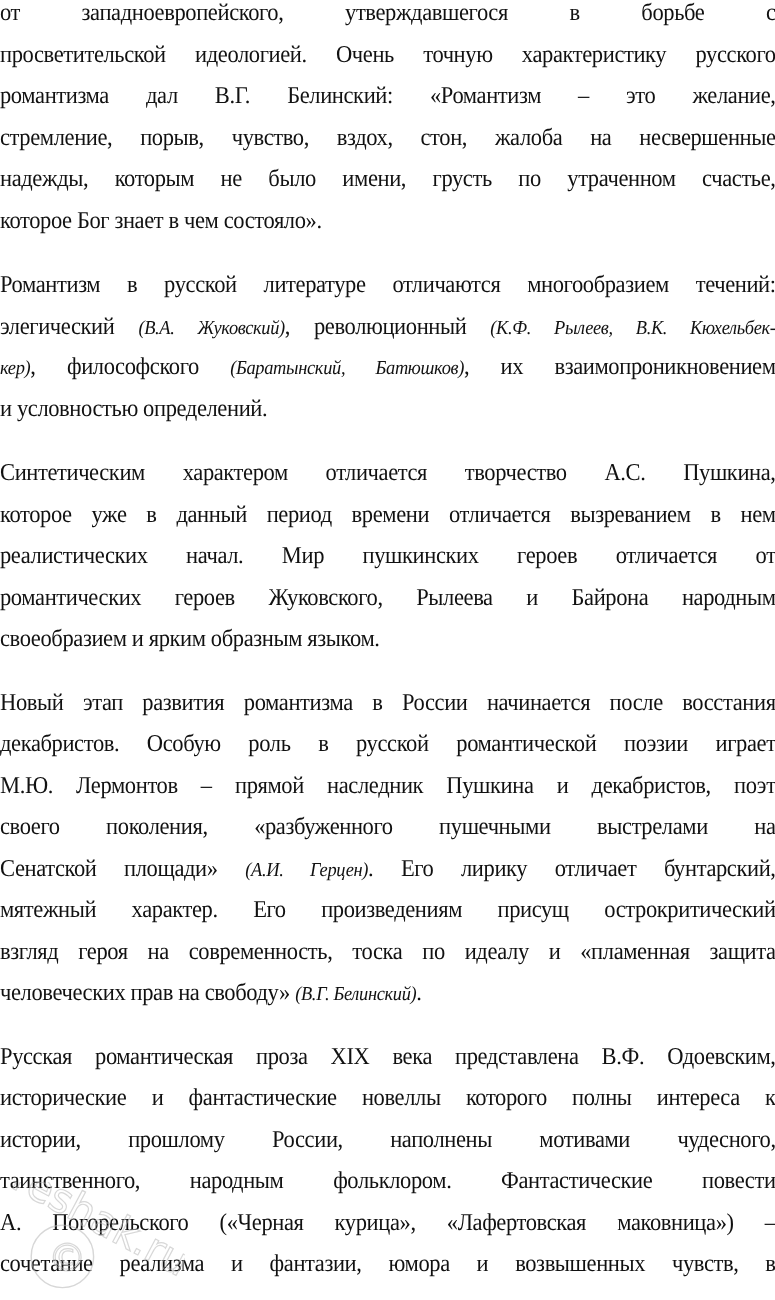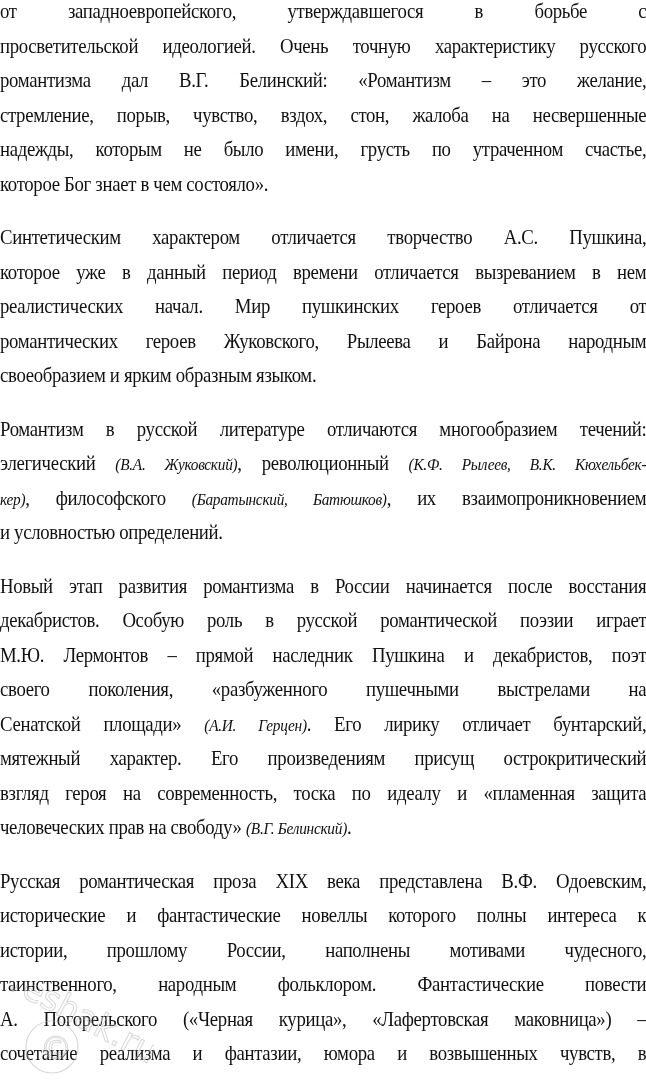--- a/index.html
+++ b/index.html
@@ -29,31 +29,31 @@
 <div class="page" id="page">
     <div class="para">
       <div class="line"><span>от западноевропейского, утверждавшегося в борьбе с</span></div>
       <div class="line"><span>просветительской идеологией. Очень точную характеристику русского</span></div>
       <div class="line"><span>романтизма дал В.Г. Белинский: «Романтизм – это желание,</span></div>
       <div class="line"><span>стремление, порыв, чувство, вздох, стон, жалоба на несвершенные</span></div>
       <div class="line"><span>надежды, которым не было имени, грусть по утраченном счастье,</span></div>
       <div class="line last"><span>которое Бог знает в чем состояло».</span></div>
     </div>
     <div class="para">
+      <div class="line"><span>Романтизм в русской литературе отличаются многообразием течений:</span></div>
+      <div class="line"><span>элегический </span><span class="cite">(В.А. Жуковский)</span><span>, революционный </span><span class="cite">(К.Ф. Рылеев, В.К. Кюхельбек-</span></div>
+      <div class="line"><span class="cite">кер)</span><span>, философского </span><span class="cite">(Баратынский, Батюшков)</span><span>, их взаимопроникновением</span></div>
+      <div class="line last"><span>и условностью определений.</span></div>
+    </div>
+    <div class="para">
       <div class="line"><span>Синтетическим характером отличается творчество А.С. Пушкина,</span></div>
       <div class="line"><span>которое уже в данный период времени отличается вызреванием в нем</span></div>
       <div class="line"><span>реалистических начал. Мир пушкинских героев отличается от</span></div>
       <div class="line"><span>романтических героев Жуковского, Рылеева и Байрона народным</span></div>
       <div class="line last"><span>своеобразием и ярким образным языком.</span></div>
-    </div>
-    <div class="para">
-      <div class="line"><span>Романтизм в русской литературе отличаются многообразием течений:</span></div>
-      <div class="line"><span>элегический </span><span class="cite">(В.А. Жуковский)</span><span>, революционный </span><span class="cite">(К.Ф. Рылеев, В.К. Кюхельбек-</span></div>
-      <div class="line"><span class="cite">кер)</span><span>, философского </span><span class="cite">(Баратынский, Батюшков)</span><span>, их взаимопроникновением</span></div>
-      <div class="line last"><span>и условностью определений.</span></div>
     </div>
     <div class="para">
       <div class="line"><span>Новый этап развития романтизма в России начинается после восстания</span></div>
       <div class="line"><span>декабристов. Особую роль в русской романтической поэзии играет</span></div>
       <div class="line"><span>М.Ю. Лермонтов – прямой наследник Пушкина и декабристов, поэт</span></div>
       <div class="line"><span>своего поколения, «разбуженного пушечными выстрелами на</span></div>
       <div class="line"><span>Сенатской площади» </span><span class="cite">(А.И. Герцен)</span><span>. Его лирику отличает бунтарский,</span></div>
       <div class="line"><span>мятежный характер. Его произведениям присущ острокритический</span></div>
       <div class="line"><span>взгляд героя на современность, тоска по идеалу и «пламенная защита</span></div>
       <div class="line last"><span>человеческих прав на свободу» </span><span class="cite">(В.Г. Белинский)</span><span>.</span></div>

